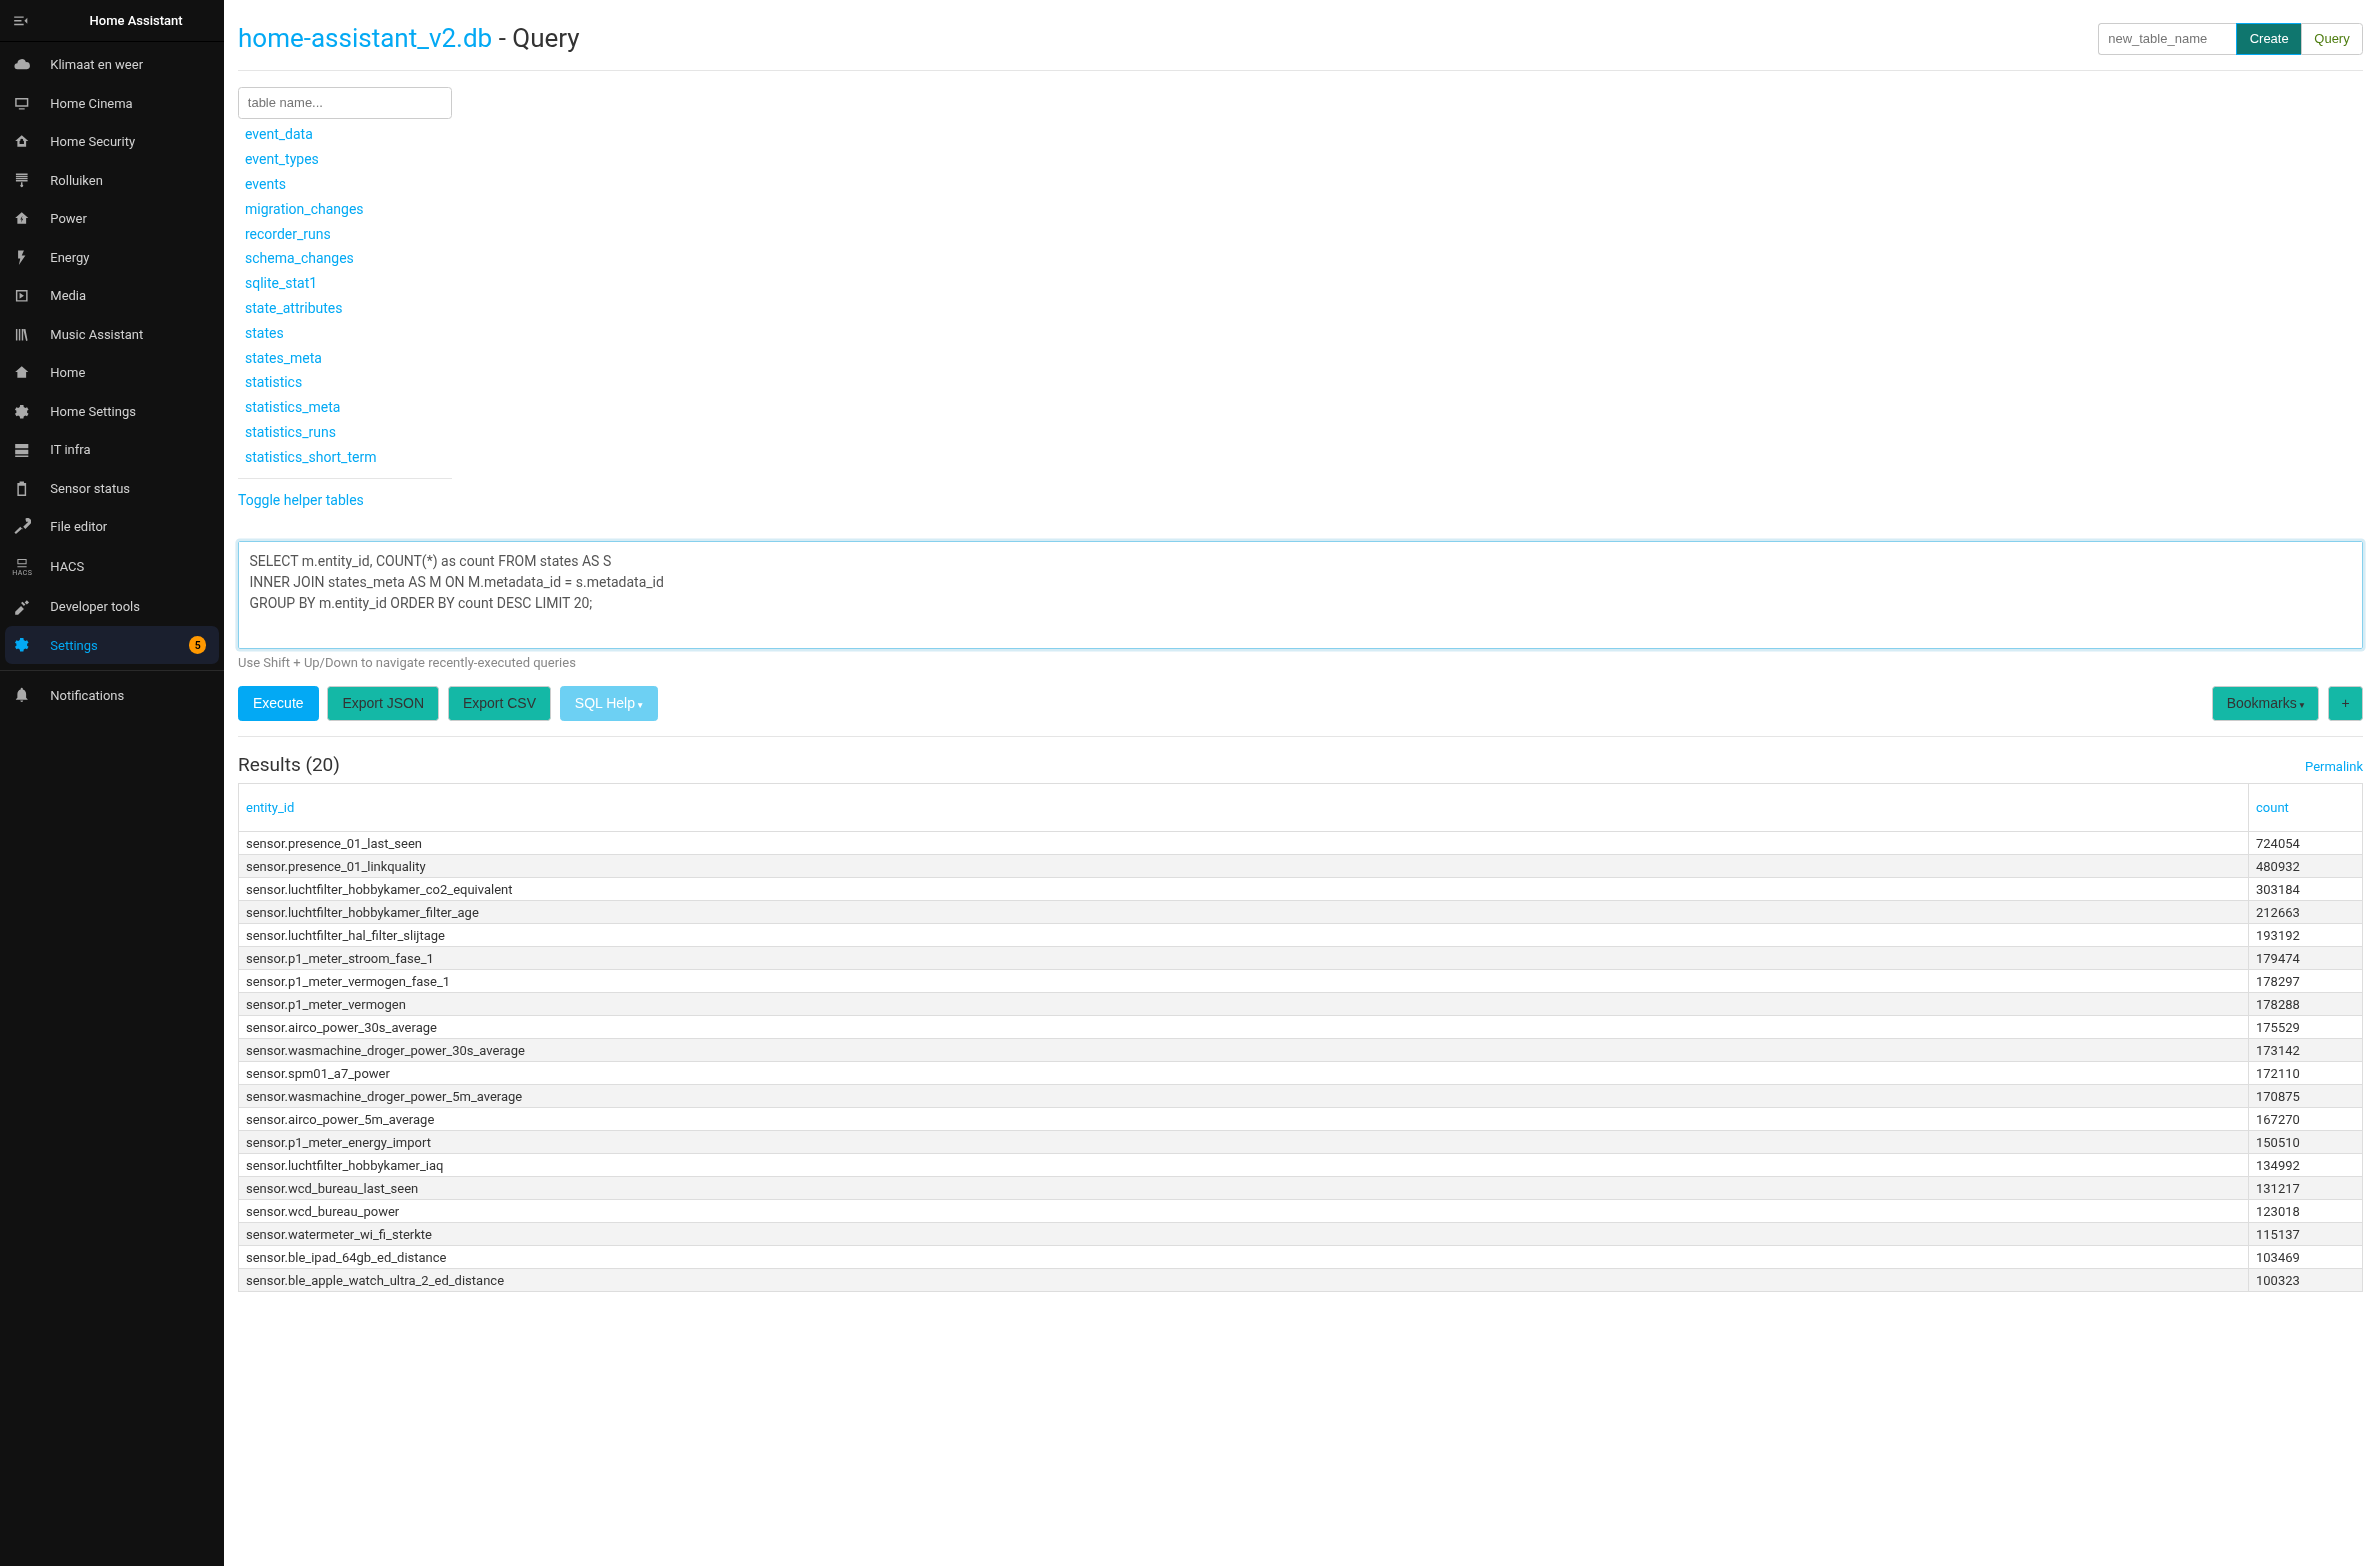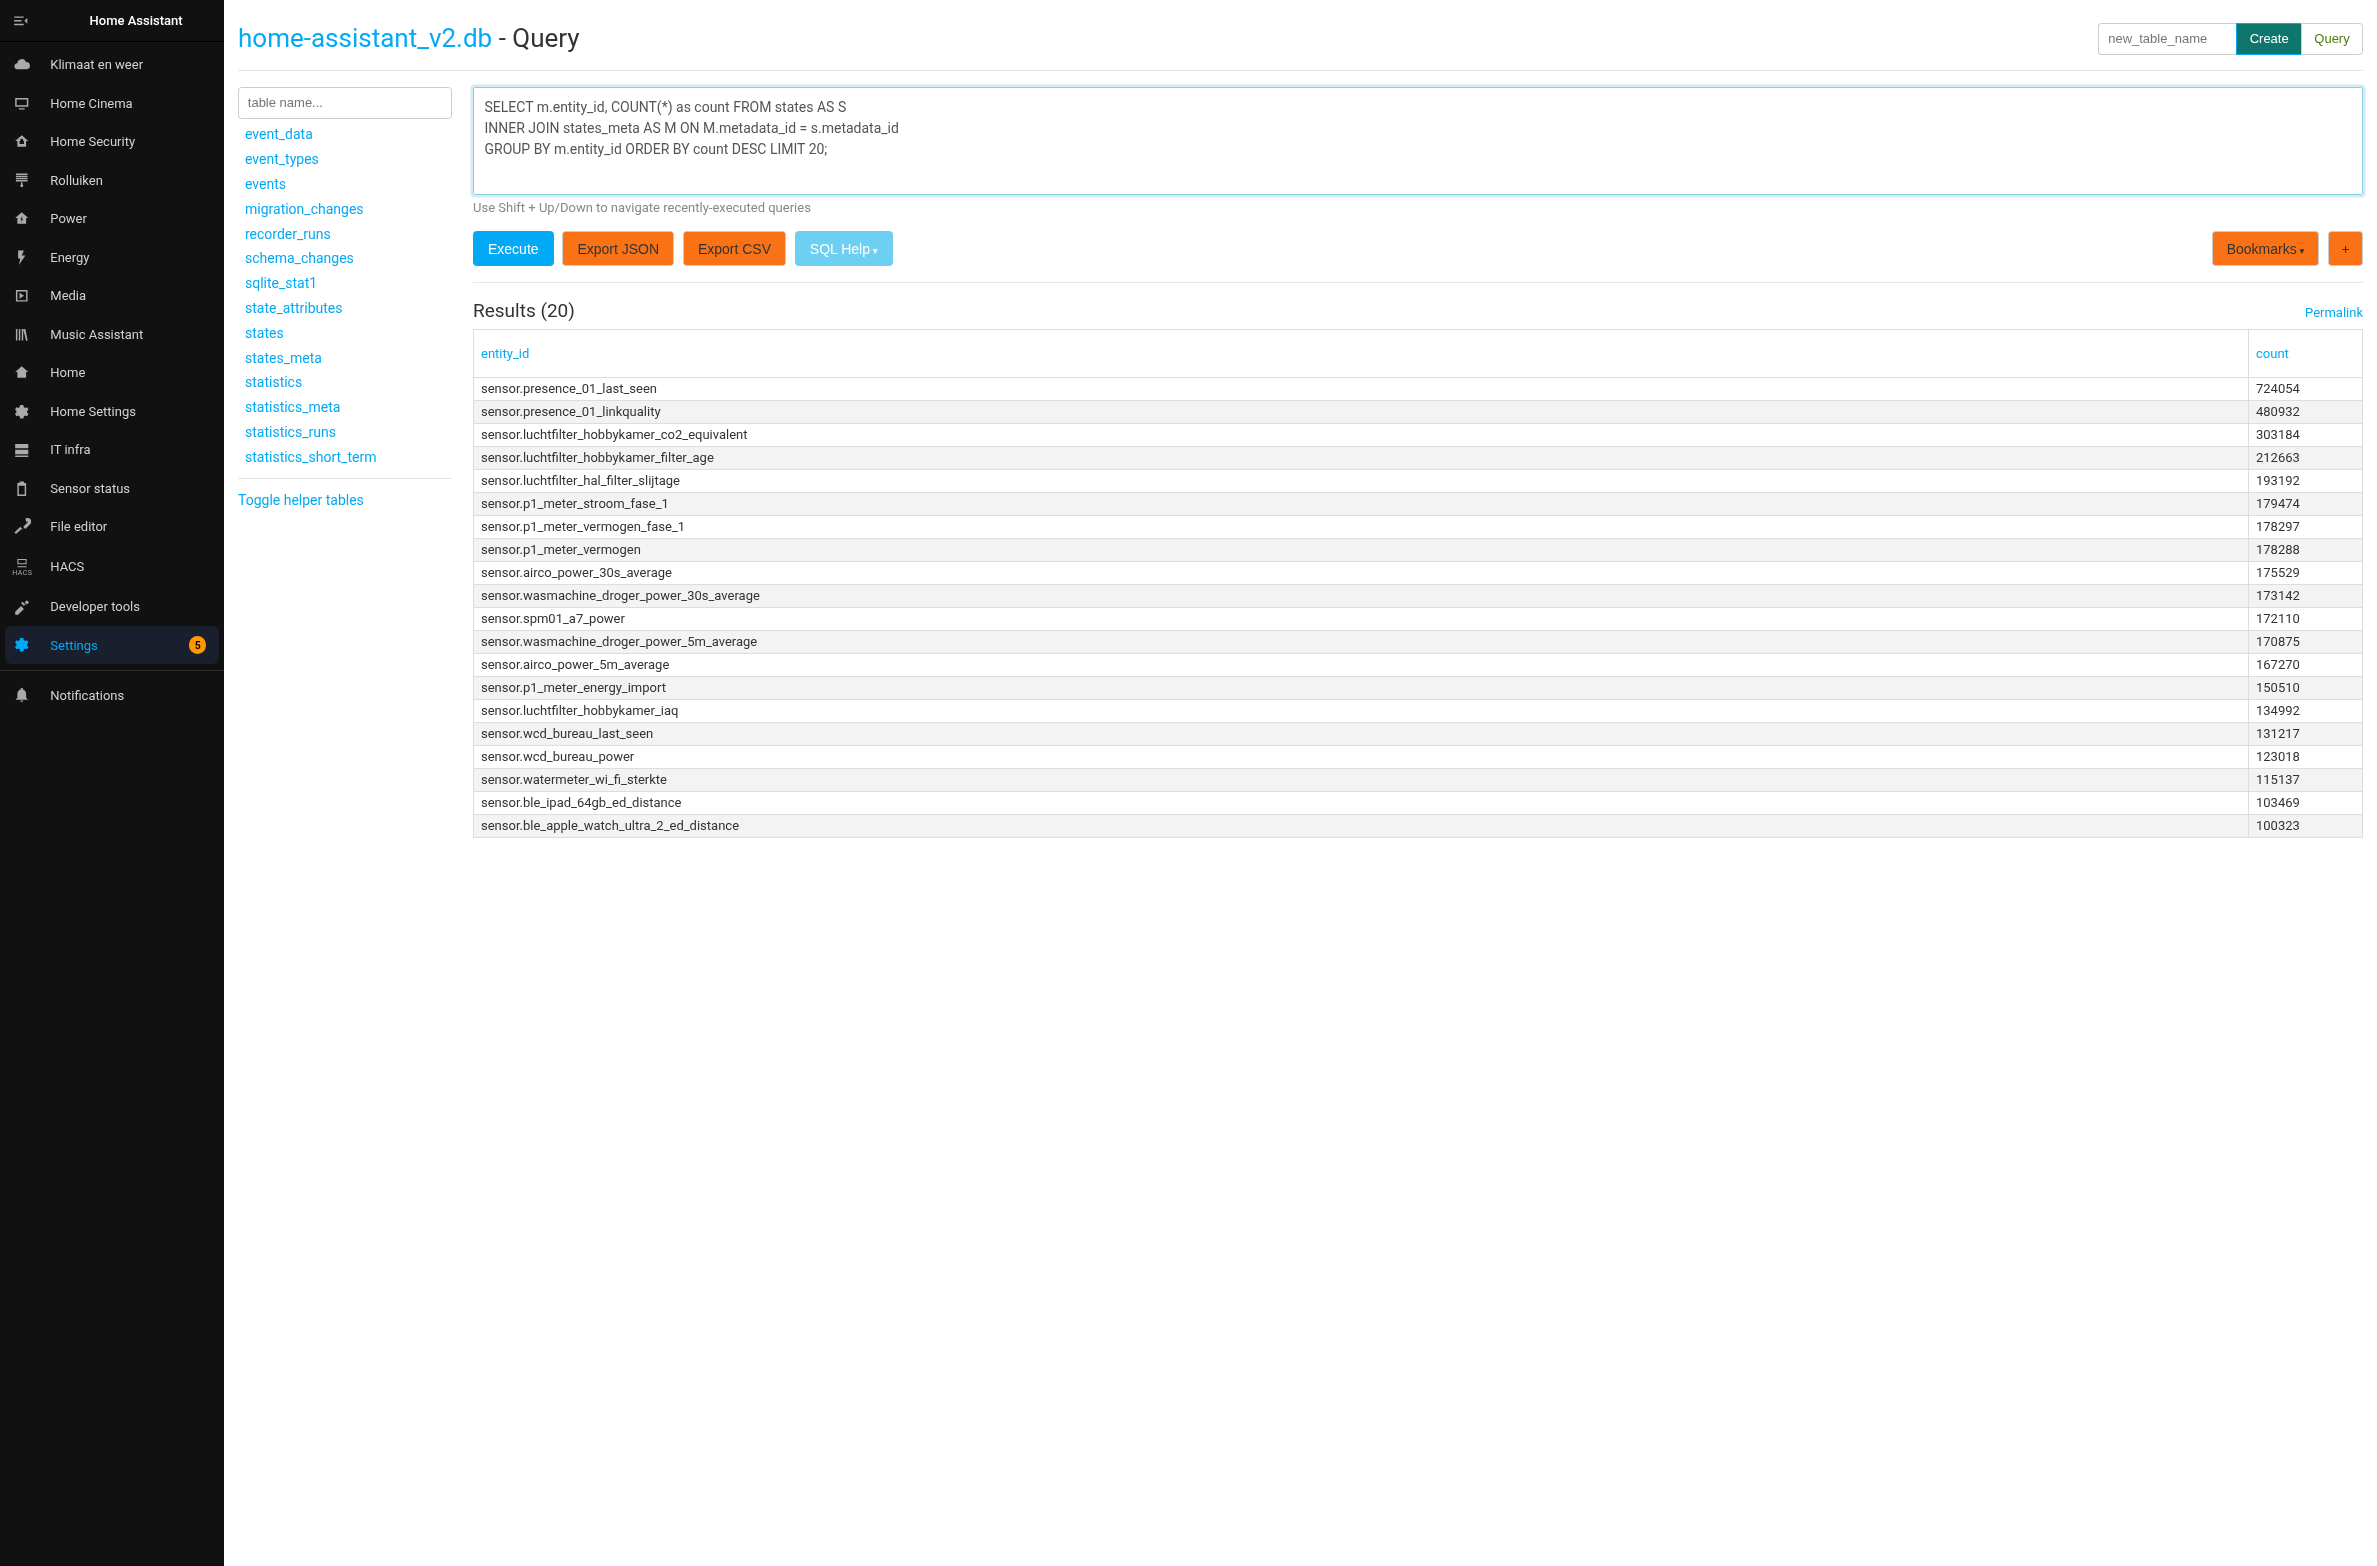--- a/index.html
+++ b/index.html
@@ -36,37 +36,37 @@
   .page-head h1 { font-size: 26px; font-weight: 400; color:#333; }
   .page-head h1 a { color:#03a9f4; text-decoration:none; }
   .page-head .actions { margin-left:auto; display:flex; gap:0; }
   .page-head .new-table-input { height:31.5px; border:0.9px solid #ccc; padding:0 8.8px; width: 138px; color:#888; font-size:13px; border-radius:3.5px 0 0 3.5px; border-right:none; }
   .page-head .btn { height:31.5px; padding:0 12.3px; border:0.9px solid #ccc; background:#fff; cursor:pointer; font-size:13px; }
   .page-head .btn.primary { background:#0f766e; color:#fff; border-color:#03a9f4; }
   .page-head .btn.create { border-radius:0; border-right:none; }
   .page-head .btn.query { border-radius:0 3.5px 3.5px 0; color:#4d7c0f; }
   hr.divider { border:0; border-top:0.9px solid #e5e5e5; margin-bottom:15.8px; }
 
-  .body-row { display:flex; gap:21px; }
+  .body-row { display:flex; gap:29px;flex-direction:column; }
 
   
   .table-list { width: 214px; flex-shrink:0; }
   .table-filter { width:100%; height:31.5px; border:0.9px solid #ccc; padding:0 8.8px; font-size:13px; color:#888; margin-bottom:3.5px; border-radius:3.5px; }
   .table-links { display:flex; flex-direction:column; }
   .table-links a { color:#03a9f4; text-decoration:none; padding:4.4px 7px; font-size:14px; cursor:pointer; }
   .table-list hr { border:0; border-top:0.9px solid #e5e5e5; margin:8.8px 0; }
   .toggle-helper { color:#03a9f4; text-decoration:none; font-size:14px; cursor:pointer; display:block; padding:4.4px 0; }
 
   
   .query-area { flex:1; min-width:0; }
   .sql-box-wrap { border:0.9px solid #86d0ed; box-shadow:0 0 0 2.6px #d6ecf5; border-radius:1.8px; margin-bottom:5.3px; }
   .sql-box { width:100%; border:0; padding:8.8px 10.5px; font-family:inherit; font-size:14px; color:#555; line-height:1.5; resize:none; height:103px; outline:none; }
   .hint { color:#888; font-size:13px; margin-bottom:15.8px; }
   .query-buttons { display:flex; gap:8.8px; align-items:center; margin-bottom:15.8px; }
-  .qbtn { height:35px; padding:0 14px; font-size:14px; border:0.9px solid #ccc; background:#f97316; cursor:pointer; border-radius:3.5px; color:#333; }
+  .qbtn { height:35px; padding:0 14px; font-size:14px; border:0.9px solid #ccc; background:#14b8a6; cursor:pointer; border-radius:3.5px; color:#333; }
   .qbtn.primary { background:#03a9f4; color:#fff; border-color:#03a9f4; }
   .qbtn.info { background:#6dd0f3; color:#fff; border-color:#6dd0f3; }
   .caret-down::after { content:" ▾"; font-size:9.6px; }
   .spacer { flex:1; }
   .qbtn.small-plus { width:35px; padding:0; }
 
   
   .results-head { display:flex; align-items:baseline; margin-bottom:7px; }
   .results-head h2 { font-size:19px; font-weight:400; color:#333; }
   .results-head a { margin-left:auto; color:#03a9f4; text-decoration:none; font-size:13px; cursor:pointer; }

